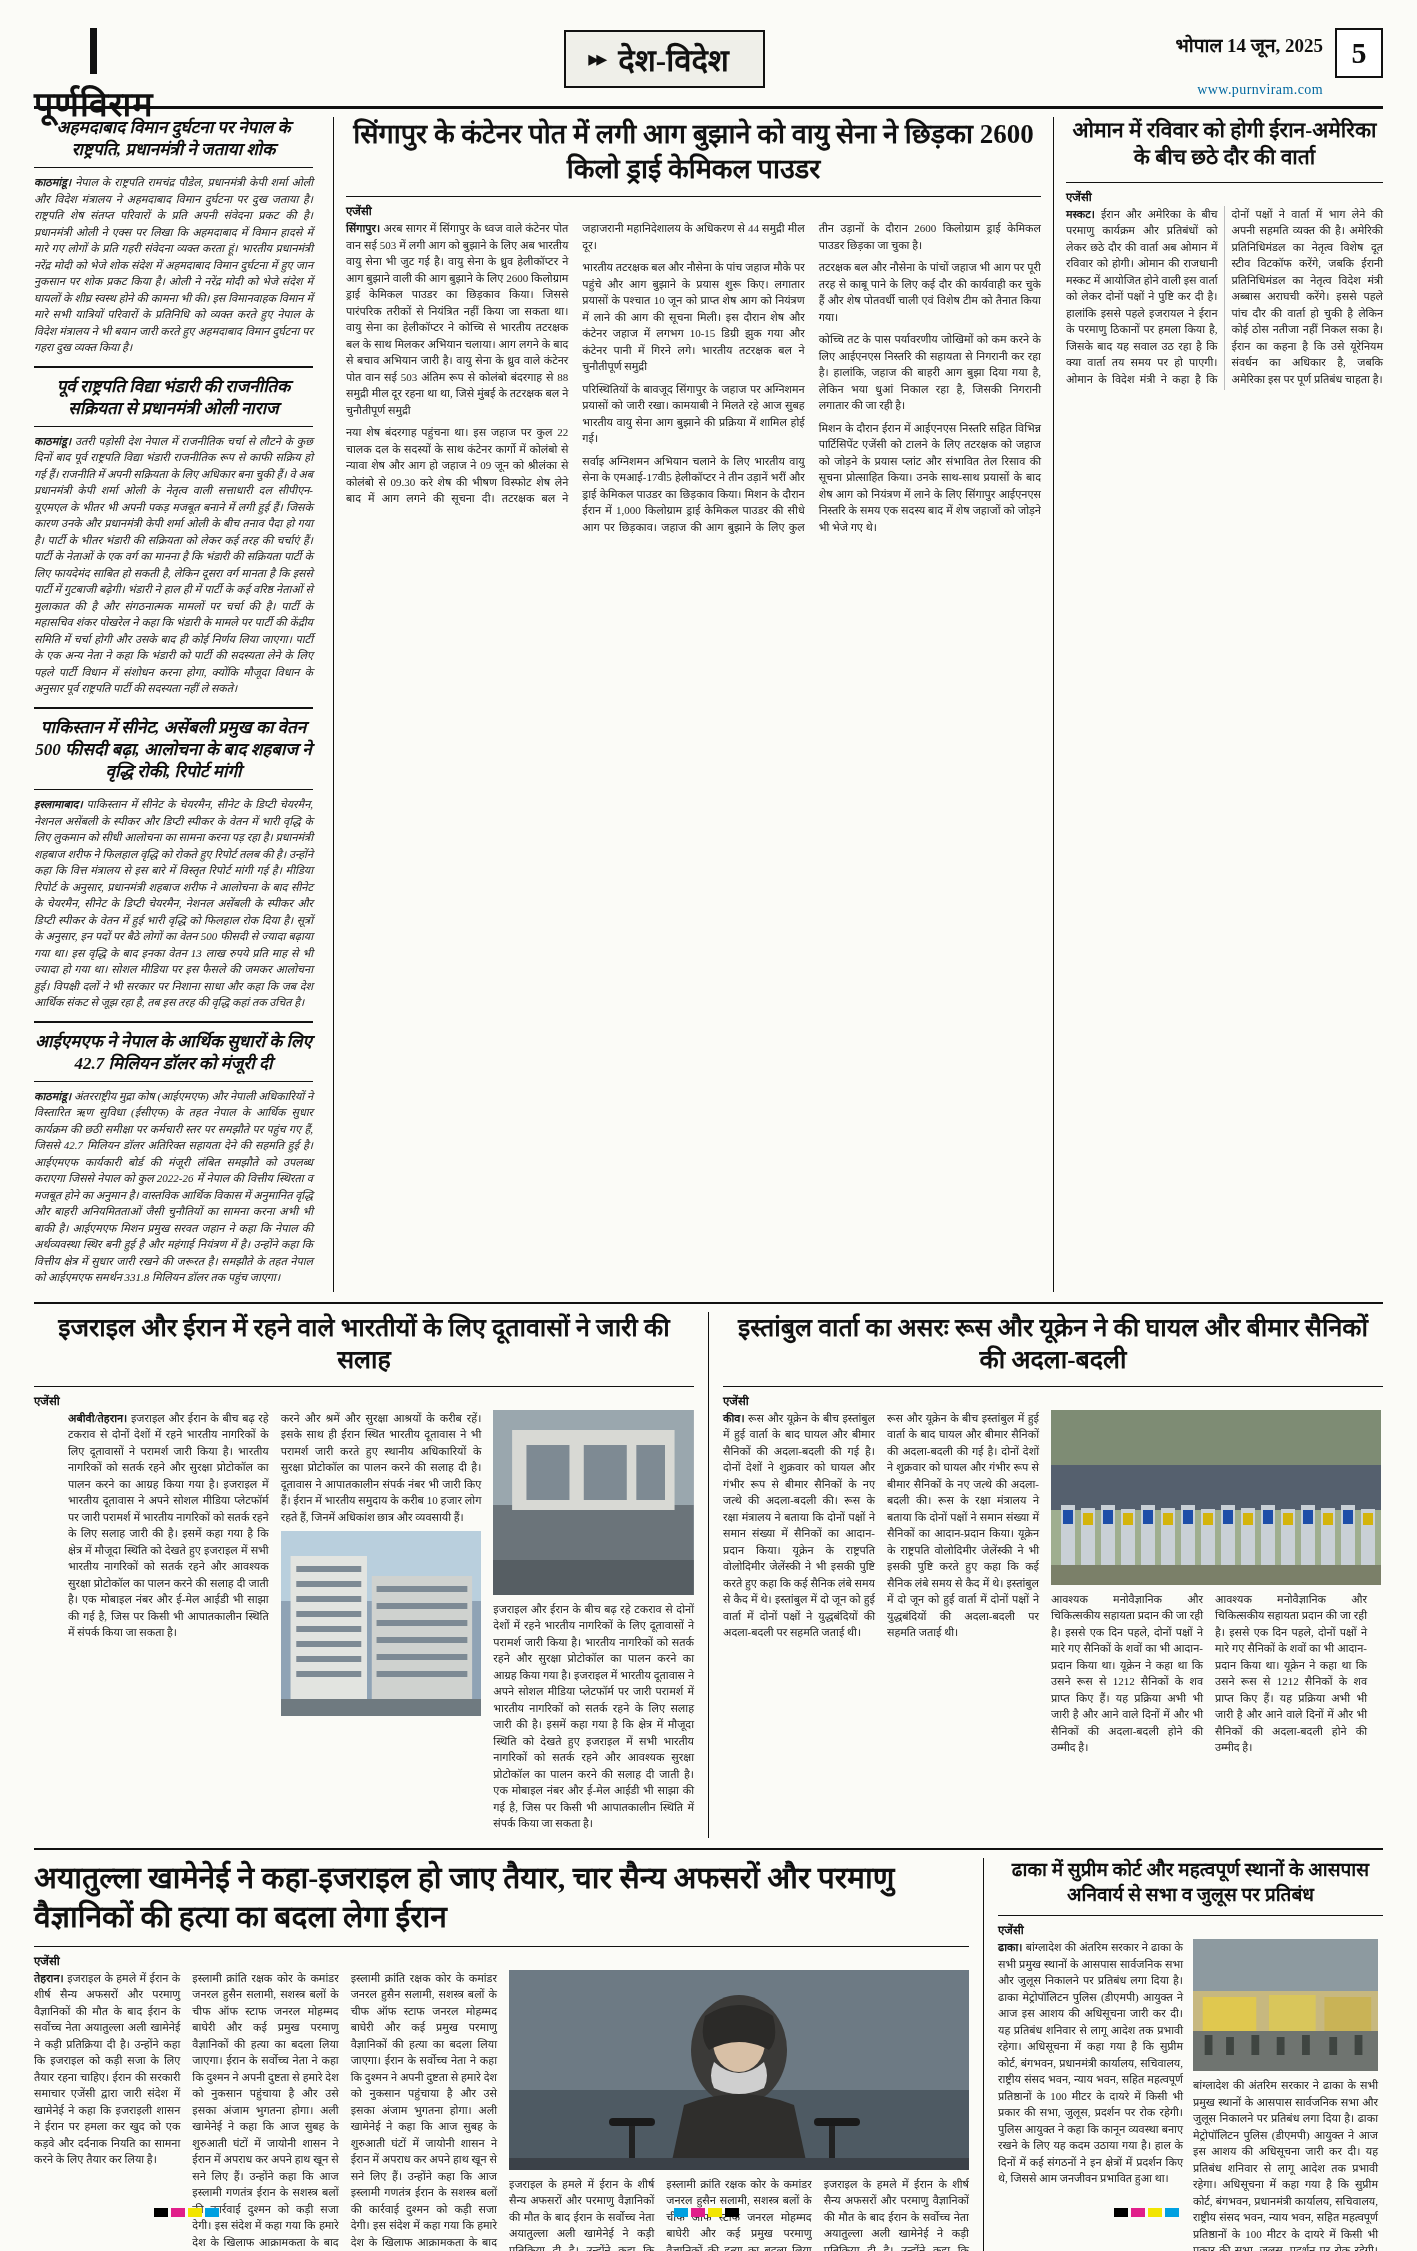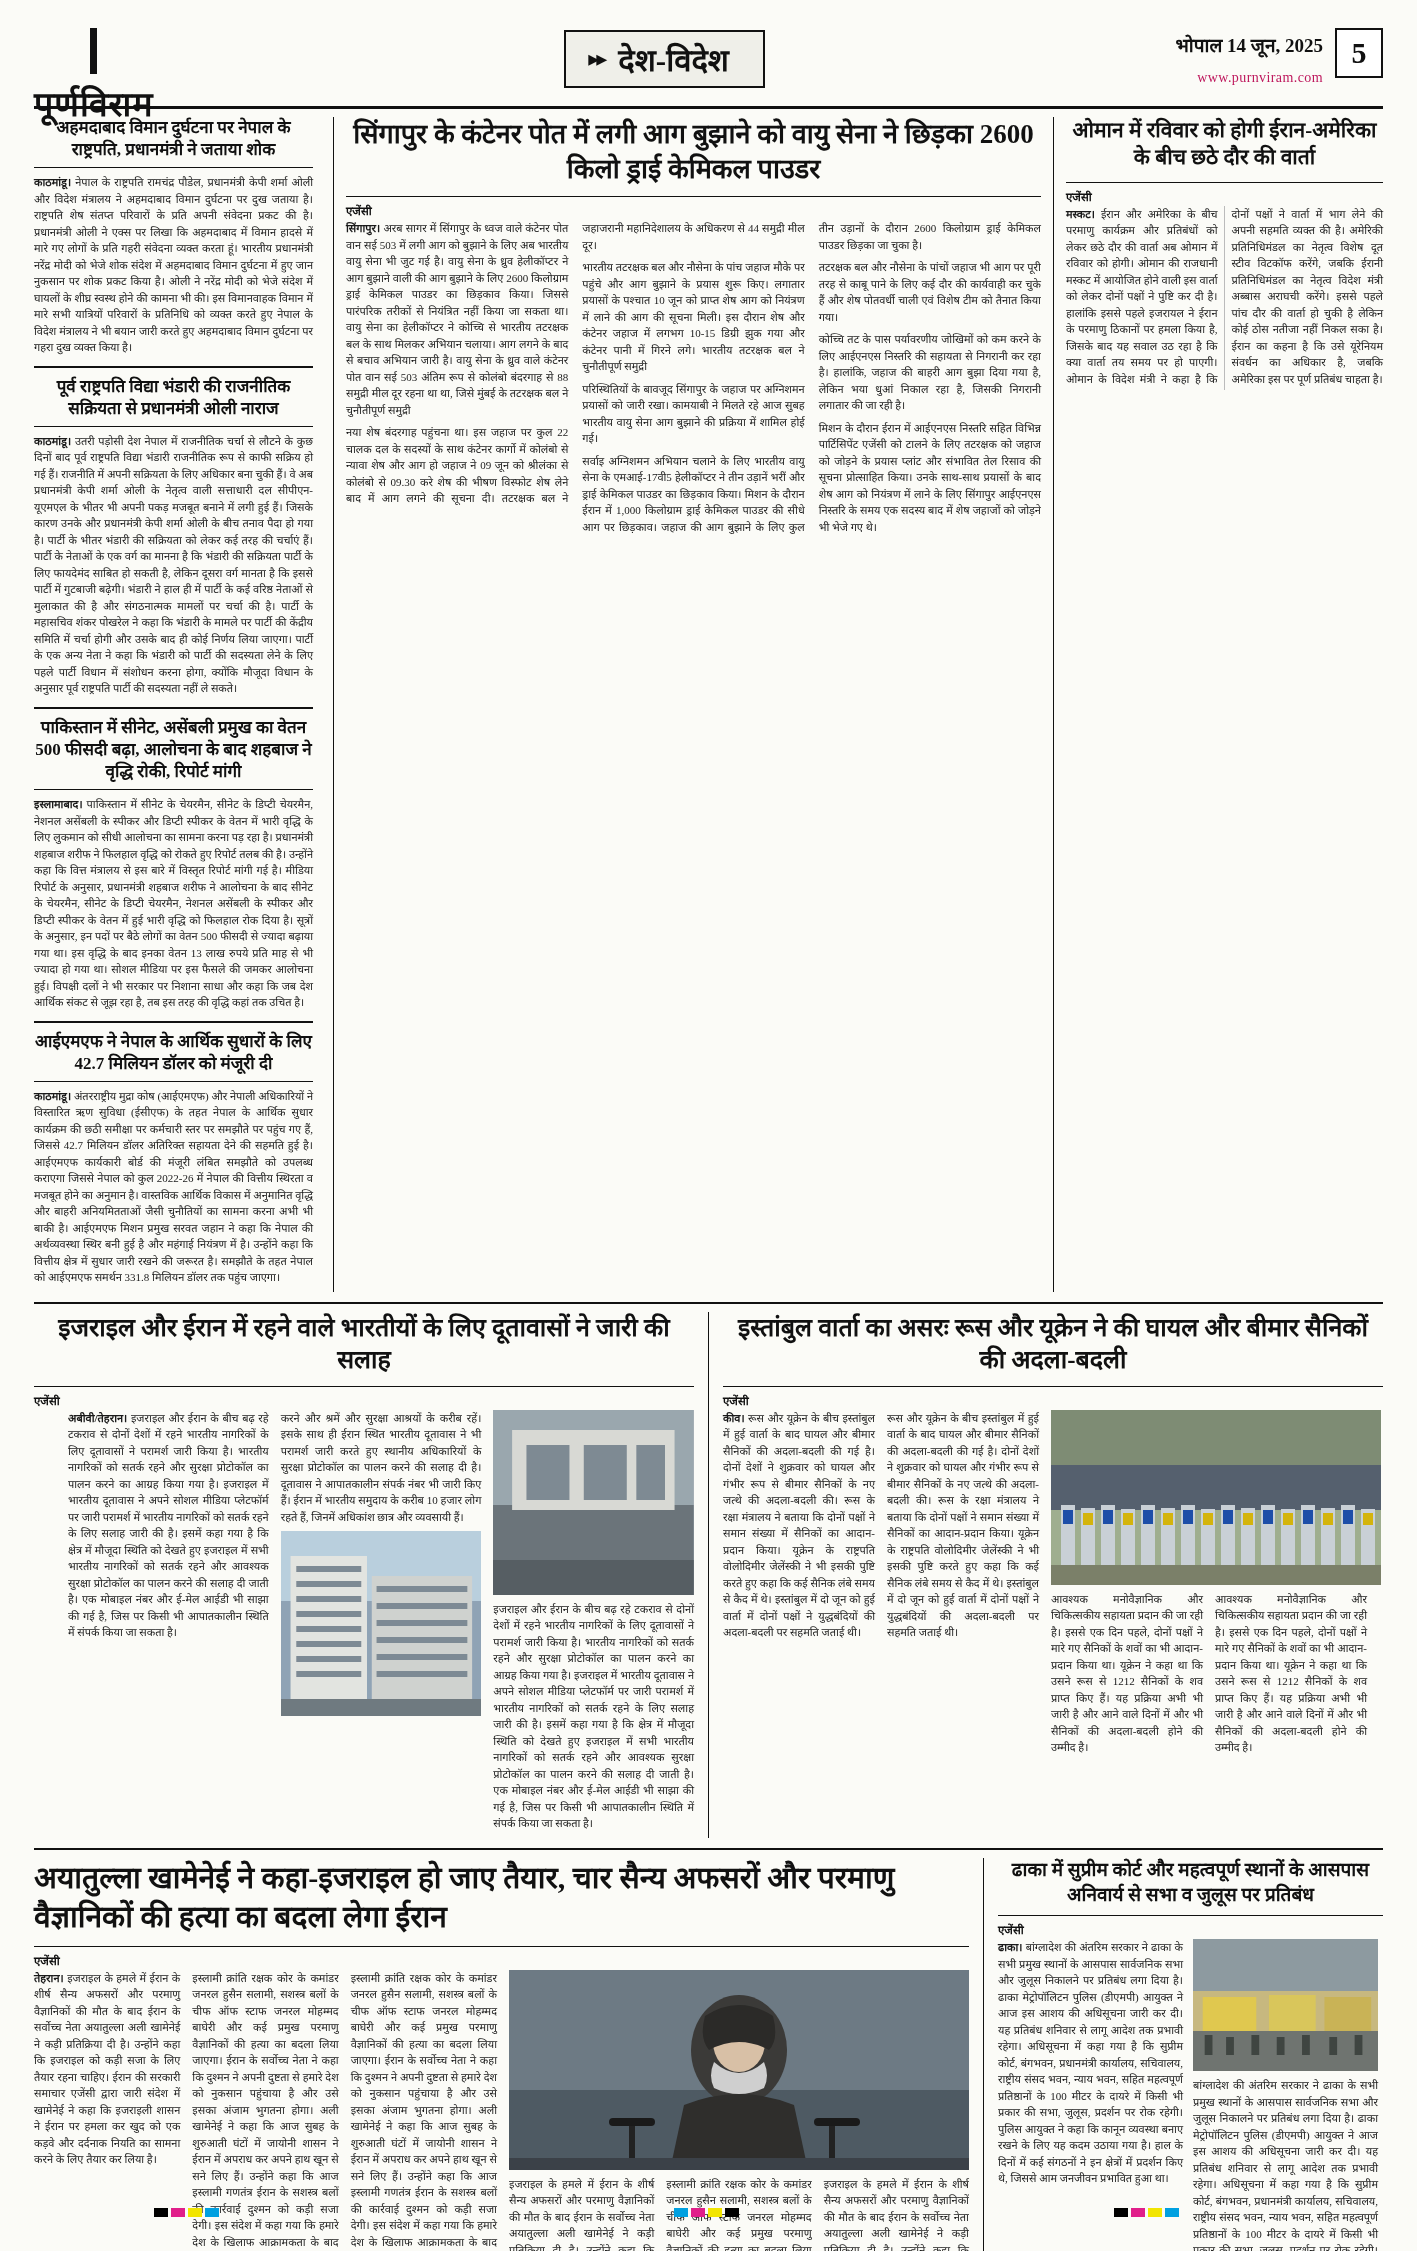--- a/index.html
+++ b/index.html
@@ -17,40 +17,40 @@
   .logo-text{font-size:34px;font-weight:bold;letter-spacing:1px;color:#111;font-family:"Liberation Serif",serif;}
   .section-box{
     border:2px solid #111;padding:6px 34px 6px 22px;display:flex;align-items:center;gap:14px;
     background:#efefe9;margin-top:2px;
   }
   .arrows{letter-spacing:-3px;font-size:22px;color:#111;}
   .section-title{font-size:31px;font-weight:bold;color:#111;}
   .place-wrap{text-align:right;display:flex;align-items:flex-start;gap:12px;}
   .place-lines{text-align:right;padding-top:4px;}
   .place{font-size:19px;font-weight:bold;color:#111;}
-  .site{font-size:14px;color:#be185d;margin-top:12px;letter-spacing:.4px;}
+  .site{font-size:14px;color:#0369a1;margin-top:24px;letter-spacing:.4px;}
   .pagenum{
     border:2px solid #111;width:44px;height:46px;display:flex;align-items:center;justify-content:center;
     font-size:30px;font-weight:bold;color:#111;background:#fff;
   }
   .hr-thin{height:1px;background:#111;margin:6px 0;}
   .byline{font-size:11.5px;font-weight:bold;color:#111;margin-bottom:2px;}
   .dateline{font-weight:bold;}
   p.body{
     font-size:11px;line-height:1.5;color:#1a1a1a;text-align:justify;margin:0 0 6px 0;
     font-family:"Liberation Serif",serif;
   }
   .col{box-sizing:border-box;}
 
   
   .photo{background:#b9bdc2;position:relative;overflow:hidden;}
 
   
   .top{display:flex;gap:0;margin-top:8px;}
-  .c-left{width:300px;padding-right:20px;border-right:1px solid #111;}
+  .c-left{width:300px;padding-right:20px;border-right:1px solid #111;font-style:italic;}
   .c-mid{width:720px;padding:0 12px;border-right:1px solid #111;}
   .c-right{width:329px;padding-left:12px;}
 
   .headline-lg{font-size:27px;line-height:1.28;font-weight:bold;text-align:center;color:#111;}
   .headline-md{font-size:21px;line-height:1.3;font-weight:bold;text-align:center;color:#111;}
   .headline-sm{font-size:17px;line-height:1.3;font-weight:bold;text-align:center;color:#111;}
   .headline-xl{font-size:30px;line-height:1.3;font-weight:bold;color:#111;}
 
   .two-col{column-count:2;column-gap:14px;column-rule:1px solid #bbb;}
   .three-col{column-count:3;column-gap:14px;}

